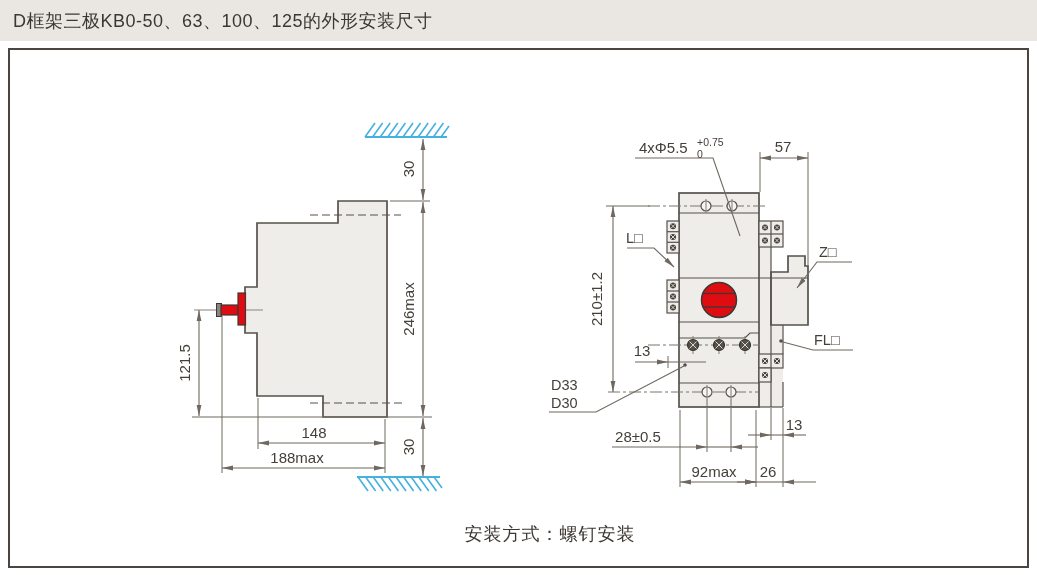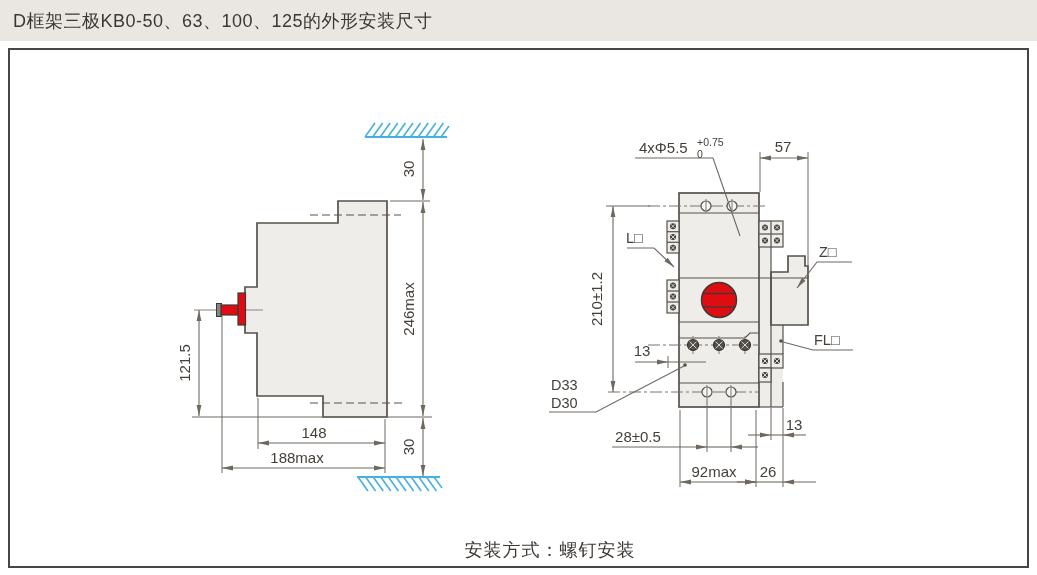--- a/index.html
+++ b/index.html
@@ -13,21 +13,21 @@
     background:#eae7e2;display:flex;align-items:center;
   }
   .titlebar .t{
     padding-left:13px;font-size:18px;color:#3c3733;letter-spacing:.5px;
   }
   .frame{
     position:absolute;left:8px;top:48px;width:1017px;height:516px;
     border:2px solid #4a4540;background:#ffffff;
   }
   .caption{
-    position:absolute;left:350px;top:538px;width:400px;
+    position:absolute;left:350px;top:522px;width:400px;
     text-align:center;font-size:18px;color:#3c3733;letter-spacing:1px;
   }
   svg.draw{position:absolute;left:0;top:0;}
   
   .oln{stroke:#56514b;stroke-width:1.7;fill:none;stroke-linejoin:miter;}
   .olnT{stroke:#56514b;stroke-width:1.2;fill:none;}
   .bodyfill{fill:#efedea;}
   .dim{stroke:#6f6860;stroke-width:1.1;fill:none;}
   .ext{stroke:#6f6860;stroke-width:1;fill:none;}
   .hid{stroke:#56514b;stroke-width:1.2;fill:none;stroke-dasharray:8 4;}

